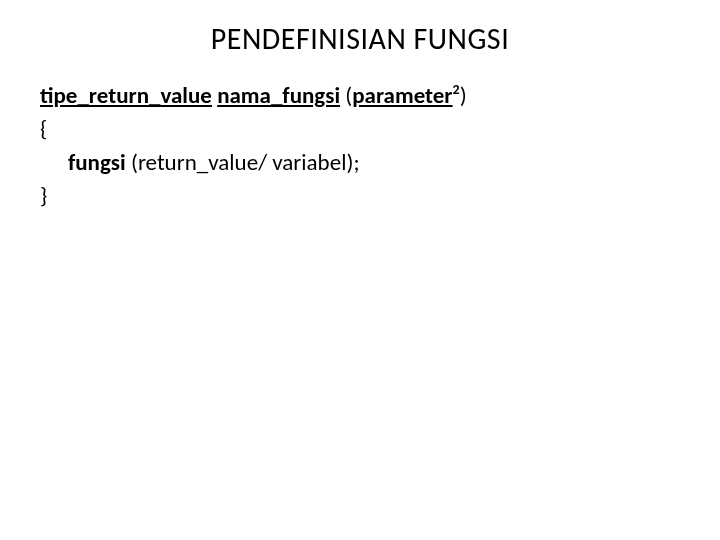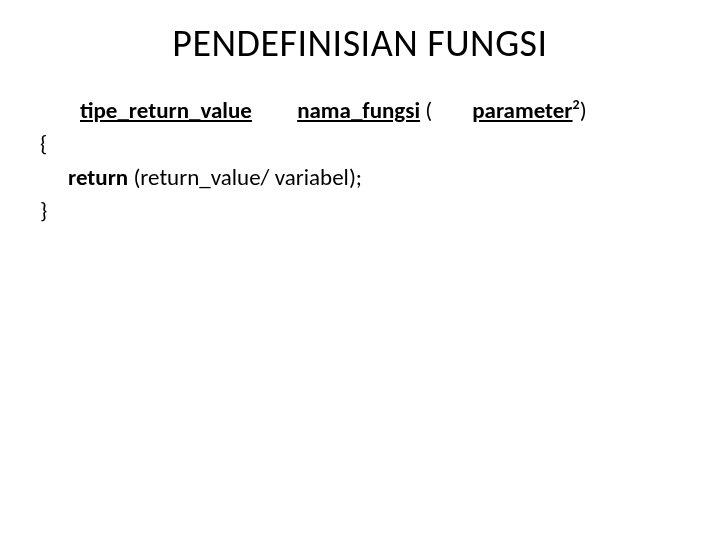--- a/index.html
+++ b/index.html
@@ -10,33 +10,33 @@
     font-family: Calibri, "Segoe UI", Arial, sans-serif;
     color: #000000;
     overflow: hidden;
   }
   .slide {
     width: 100%;
     height: 100%;
     padding: 20px 40px 40px 40px;
   }
   .title {
-    font-size: 38px;
+    font-size: 30px;
     font-weight: 400;
     text-align: center;
-    margin-bottom: 28px;
+    margin-bottom: 22px;
     letter-spacing: 0.5px;
   }
   .body-text {
     font-size: 23px;
     line-height: 1.45;
     font-weight: 400;
   }
   .bold { font-weight: 700; }
-  .underline { text-decoration: underline; margin-left: 40px; }
+  .underline { text-decoration: underline; }
   .sup {
     font-size: 14px;
     vertical-align: super;
     line-height: 0;
   }
   .indent {
     padding-left: 28px;
   }
 </style>
 </head>
@@ -48,19 +48,19 @@
   <div class="body-text">
 
     <div>
       <span class="bold underline">tipe_return_value</span><span>  </span><span class="bold underline">nama_fungsi</span><span> </span><span>(</span><span class="bold underline">parameter</span><span class="bold sup">2</span><span>)</span>
     </div>
 
     <div>{</div>
 
 
     <div class="indent">
-      <span class="bold">return</span><span> (return_value/ variabel);</span>
+      <span class="bold">fungsi</span><span> (return_value/ variabel);</span>
     </div>
 
     <div>}</div>
 
   </div>
 </div>
 
 </body></html>

